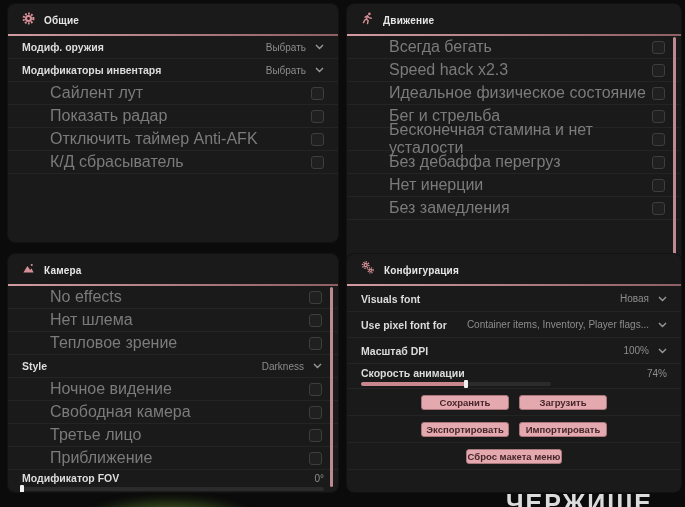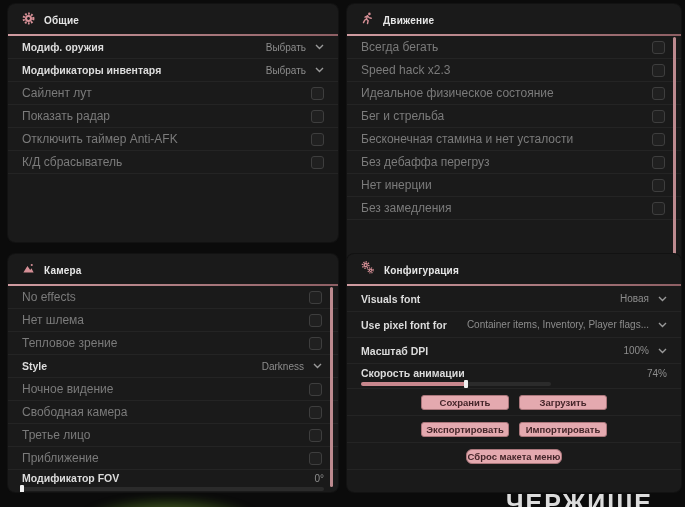--- a/index.html
+++ b/index.html
@@ -10,40 +10,40 @@
   #panel-movement{left:347px;top:4px;width:334px;height:286px;}
   #panel-camera{left:8px;top:254px;width:330px;height:238px;}
   #panel-config{left:347px;top:254px;width:334px;height:238px;}
   .panel-header{height:28px;display:flex;align-items:center;gap:9px;padding:2px 14px 0;}
   .panel-title{color:#e6e6e6;font-size:10px;font-weight:bold;letter-spacing:.2px;}
   .panel-divider{height:2px;background:linear-gradient(to right,#d09ca1,#8e5f64);}
   .row{height:23px;display:flex;align-items:center;justify-content:space-between;
        padding:0 14px;border-bottom:1px solid #242424;box-sizing:border-box;}
   .row.tall{height:26px;}
   .row.scroll-pad{padding-right:16px;}
-  .label-dim{color:#7b7b7b;font-size:12px;}
+  .label-dim{color:#7b7b7b;font-size:16px;margin-left:28px;}
   .label-strong{color:#dcdcdc;font-size:10.5px;font-weight:bold;}
   .checkbox{width:11px;height:11px;border:1px solid #3e3e3e;border-radius:3px;background:#202020;flex:0 0 auto;}
   .select{display:flex;align-items:center;gap:9px;cursor:pointer;}
   .select-value{color:#8d8d8d;font-size:10px;max-width:190px;white-space:nowrap;overflow:hidden;text-overflow:ellipsis;}
   .scrollbar{position:absolute;right:5px;top:33px;bottom:5px;width:3px;background:#bd8a8f;border-radius:2px;}
   .slider-row{padding:3px 14px 0;border-bottom:1px solid #242424;height:25px;box-sizing:border-box;}
   .slider-head{display:flex;align-items:center;justify-content:space-between;}
   .slider-value{color:#8d8d8d;font-size:10px;}
   .track{position:relative;height:4px;background:#2b2b2b;border-radius:2px;margin-top:3px;}
   .track.w-config{width:190px;}
   .track.w-full{width:100%;}
   .fill{position:relative;height:100%;background:#c8878d;border-radius:2px;}
   .handle{position:absolute;top:-2px;right:-2px;width:4px;height:8px;background:#f0f0f0;border-radius:1px;}
   .fov-row{padding:2px 14px 0;height:22px;box-sizing:border-box;}
   .btn-row{display:flex;justify-content:center;gap:10px;padding:6px 0 5px;border-bottom:1px solid #242424;}
   .pill-btn{width:88px;height:15px;background:#e4a9af;border:1px solid #aa767b;border-radius:3px;
             color:#45262a;font-size:9.5px;font-weight:bold;font-family:"Liberation Sans",sans-serif;
             display:flex;align-items:center;justify-content:center;cursor:pointer;padding:0;}
-  .pill-btn.wide{width:96px;border-radius:6px;}
+  .pill-btn.wide{width:96px;}
   .green-glow{position:absolute;left:55px;top:489px;width:230px;height:30px;
               background:radial-gradient(ellipse 50% 100% at 50% 100%,rgba(110,140,50,.8),rgba(60,90,25,.35) 60%,transparent 78%);
               filter:blur(3px);}
   .bg-text{position:absolute;left:506px;top:489px;font-size:25px;font-weight:bold;color:#dcdcdc;letter-spacing:2px;white-space:nowrap;}
 </style>
 </head>
 <body>
 
 <div class="screen">
 

